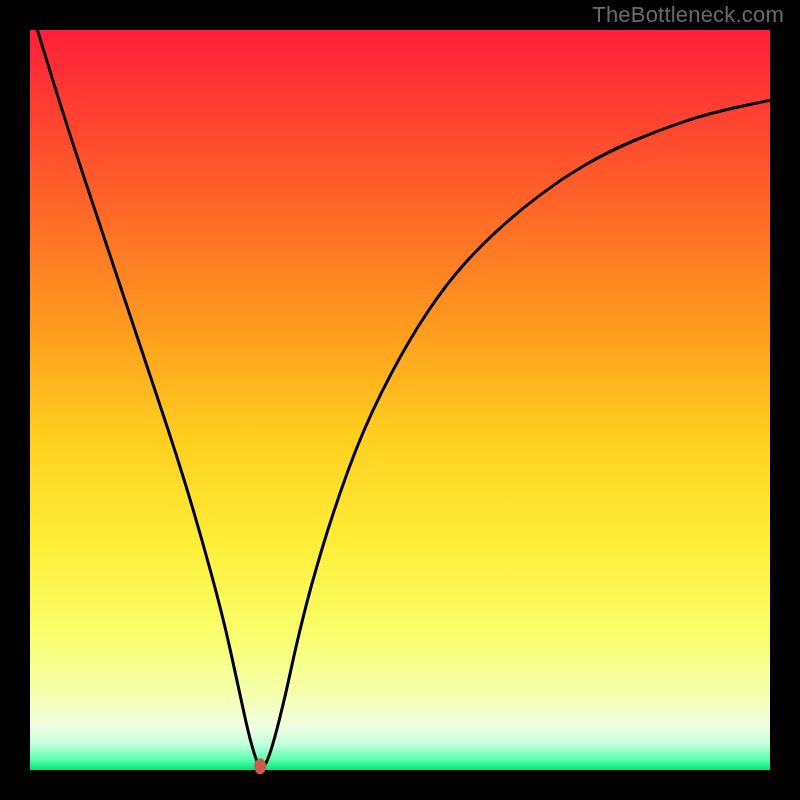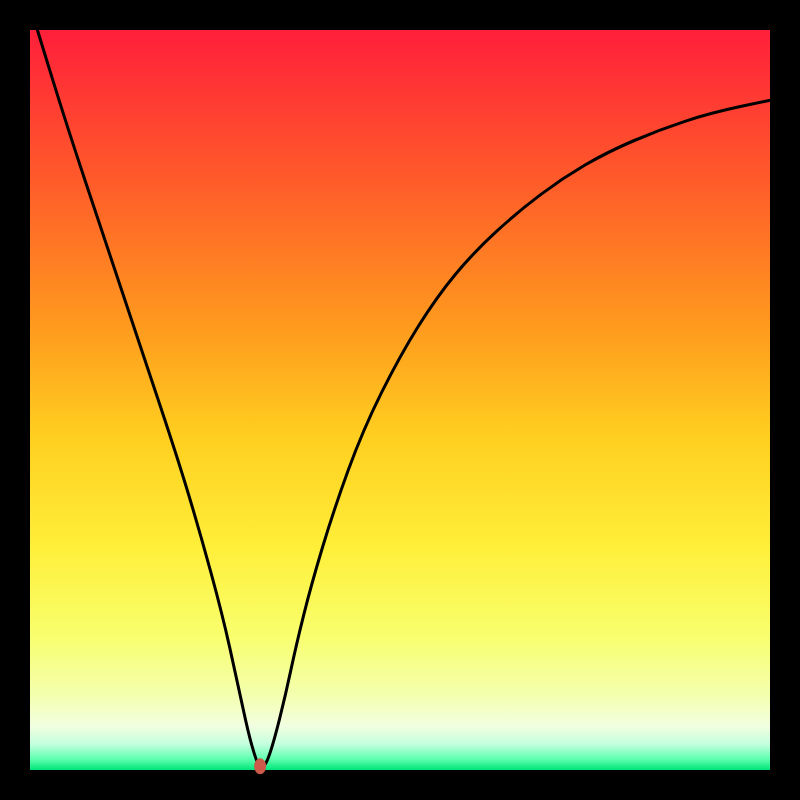--- a/index.html
+++ b/index.html
@@ -30,20 +30,21 @@
   svg {
     position: absolute;
     left: 0;
     top: 0;
   }
 </style>
 </head>
 <body>
 
 <div class="frame">
+  <div class="watermark">TheBottleneck.com</div>
   <svg id="chart-svg" width="800" height="800" viewBox="0 0 800 800">
       <defs>
         <linearGradient id="bg-grad" x1="0" y1="0" x2="0" y2="1">
           <stop offset="0%" stop-color="#ff1f3a"></stop>
           <stop offset="20%" stop-color="#ff5a2a"></stop>
           <stop offset="40%" stop-color="#ff9a1e"></stop>
           <stop offset="55.00000000000001%" stop-color="#ffcf1f"></stop>
           <stop offset="70%" stop-color="#ffef3a"></stop>
           <stop offset="82%" stop-color="#f8ff6e"></stop>
           <stop offset="90%" stop-color="#f4ffb0"></stop>

